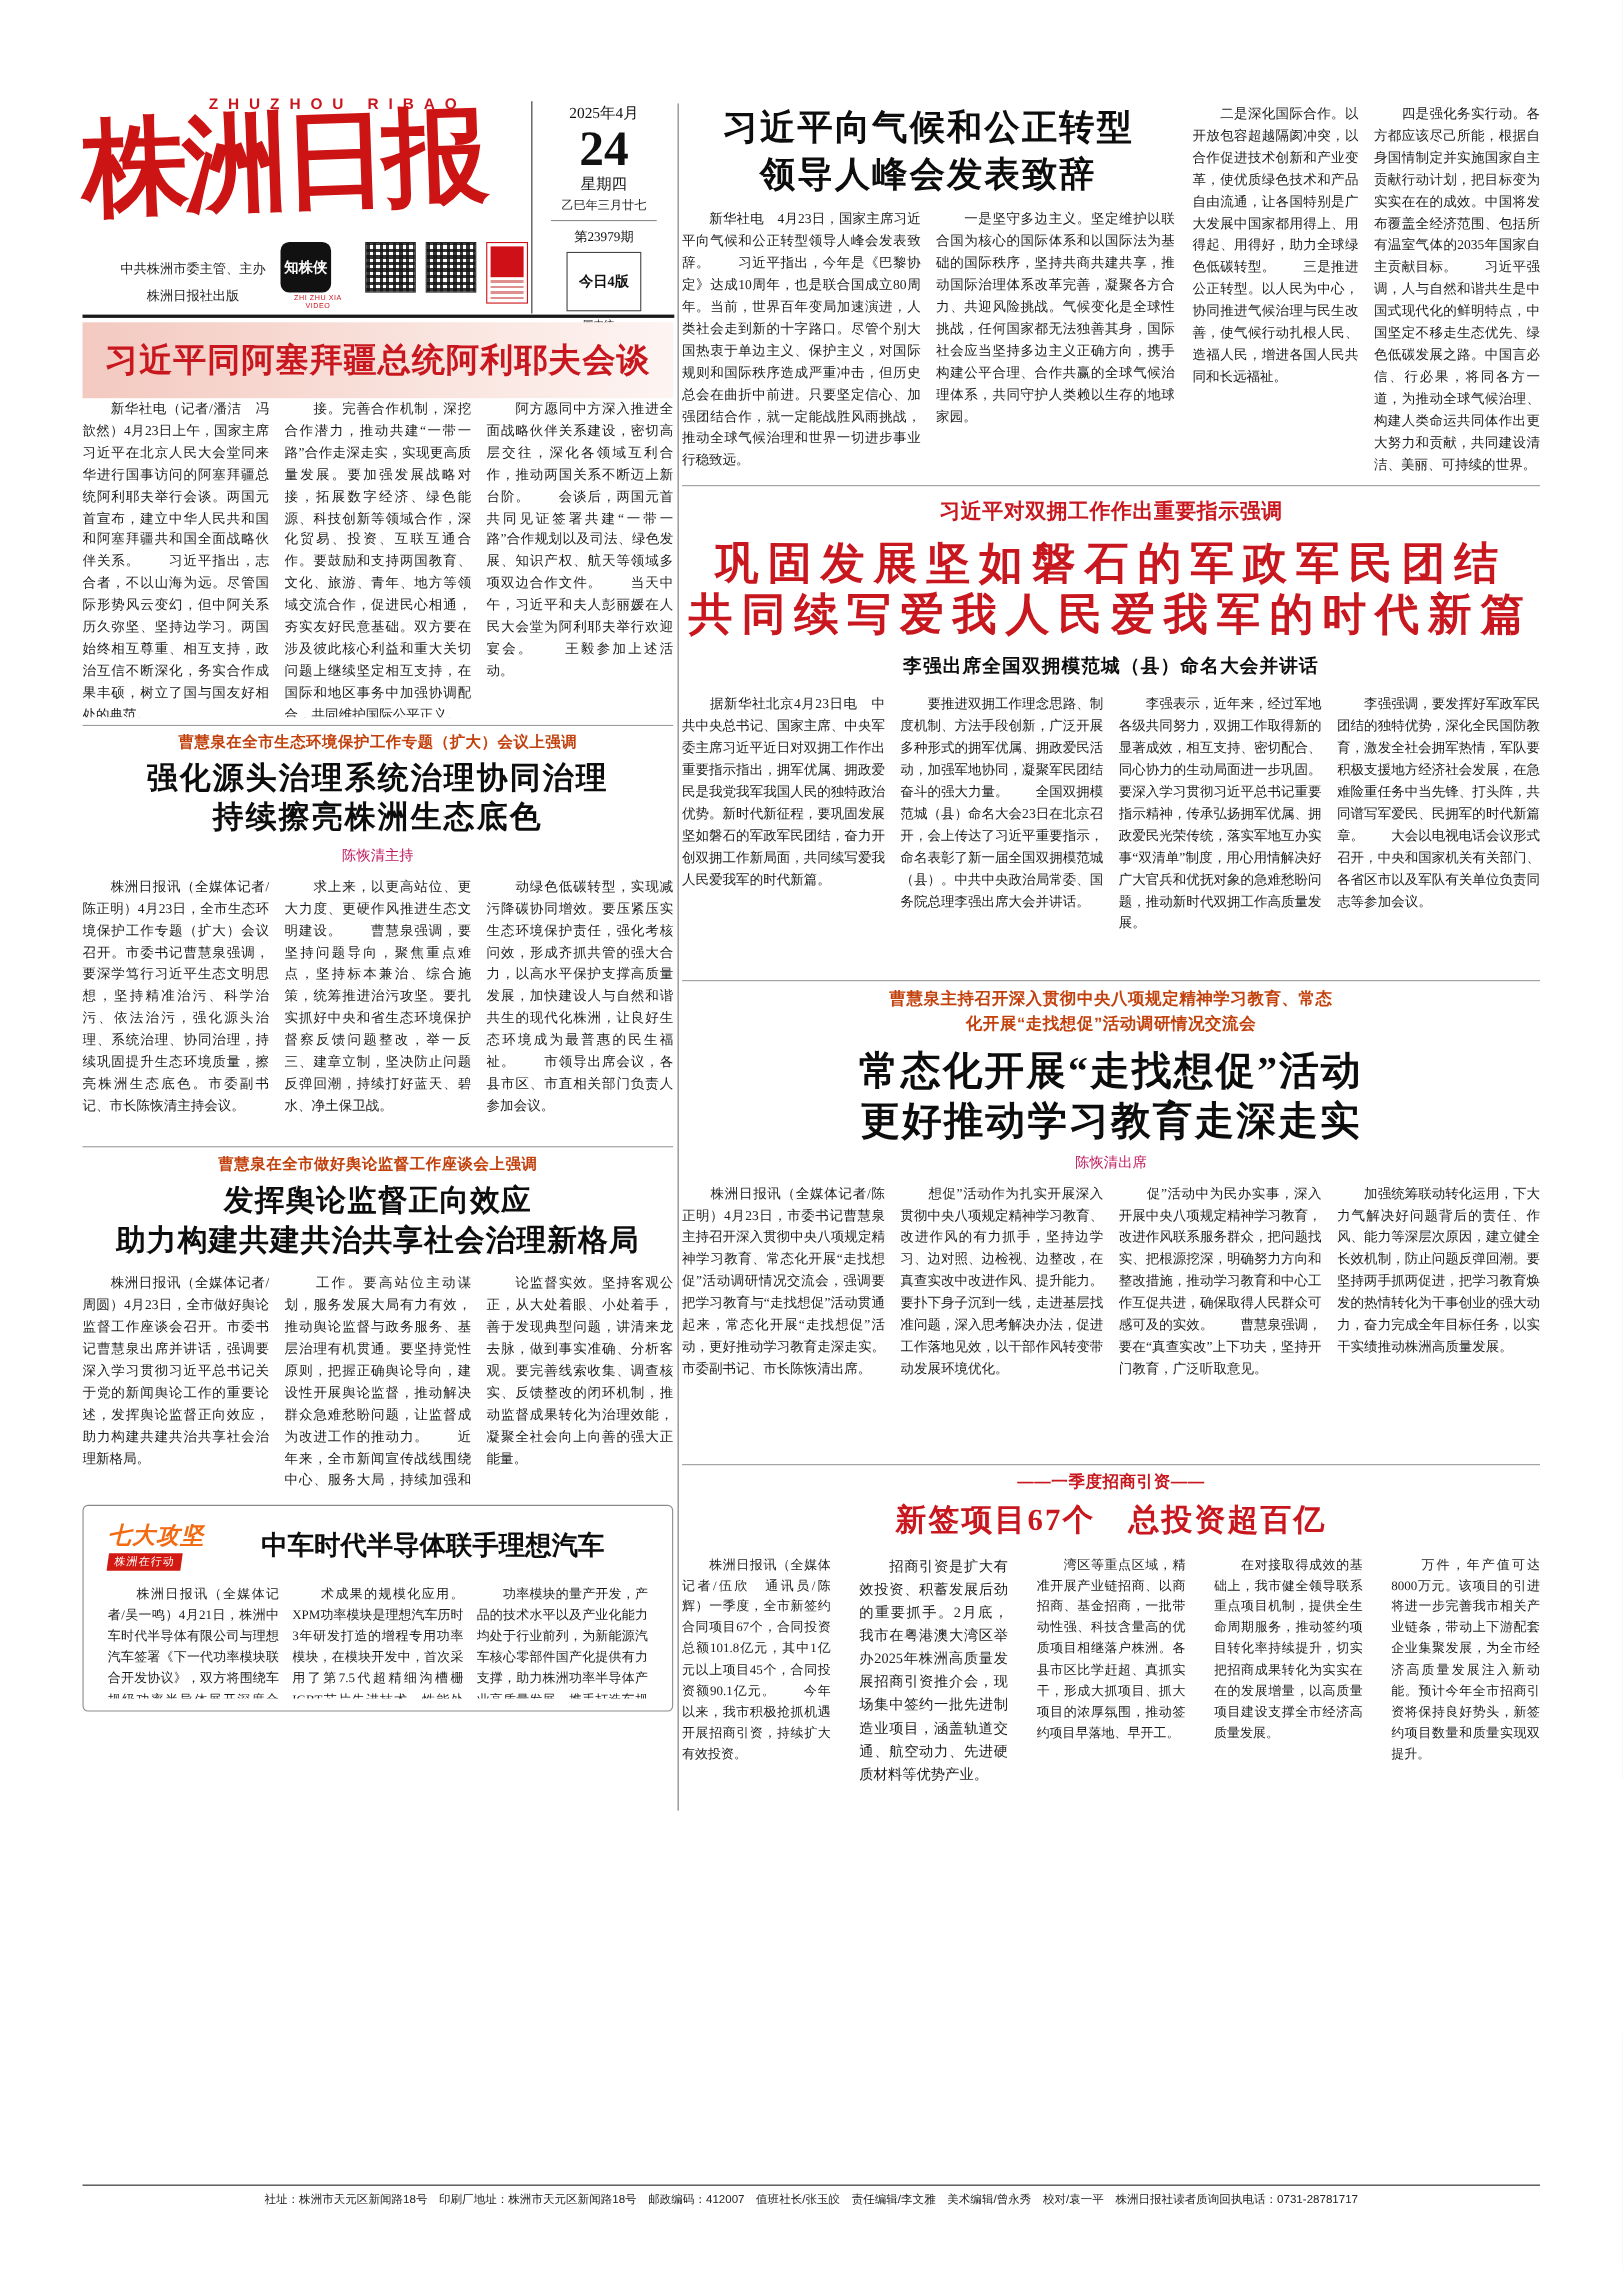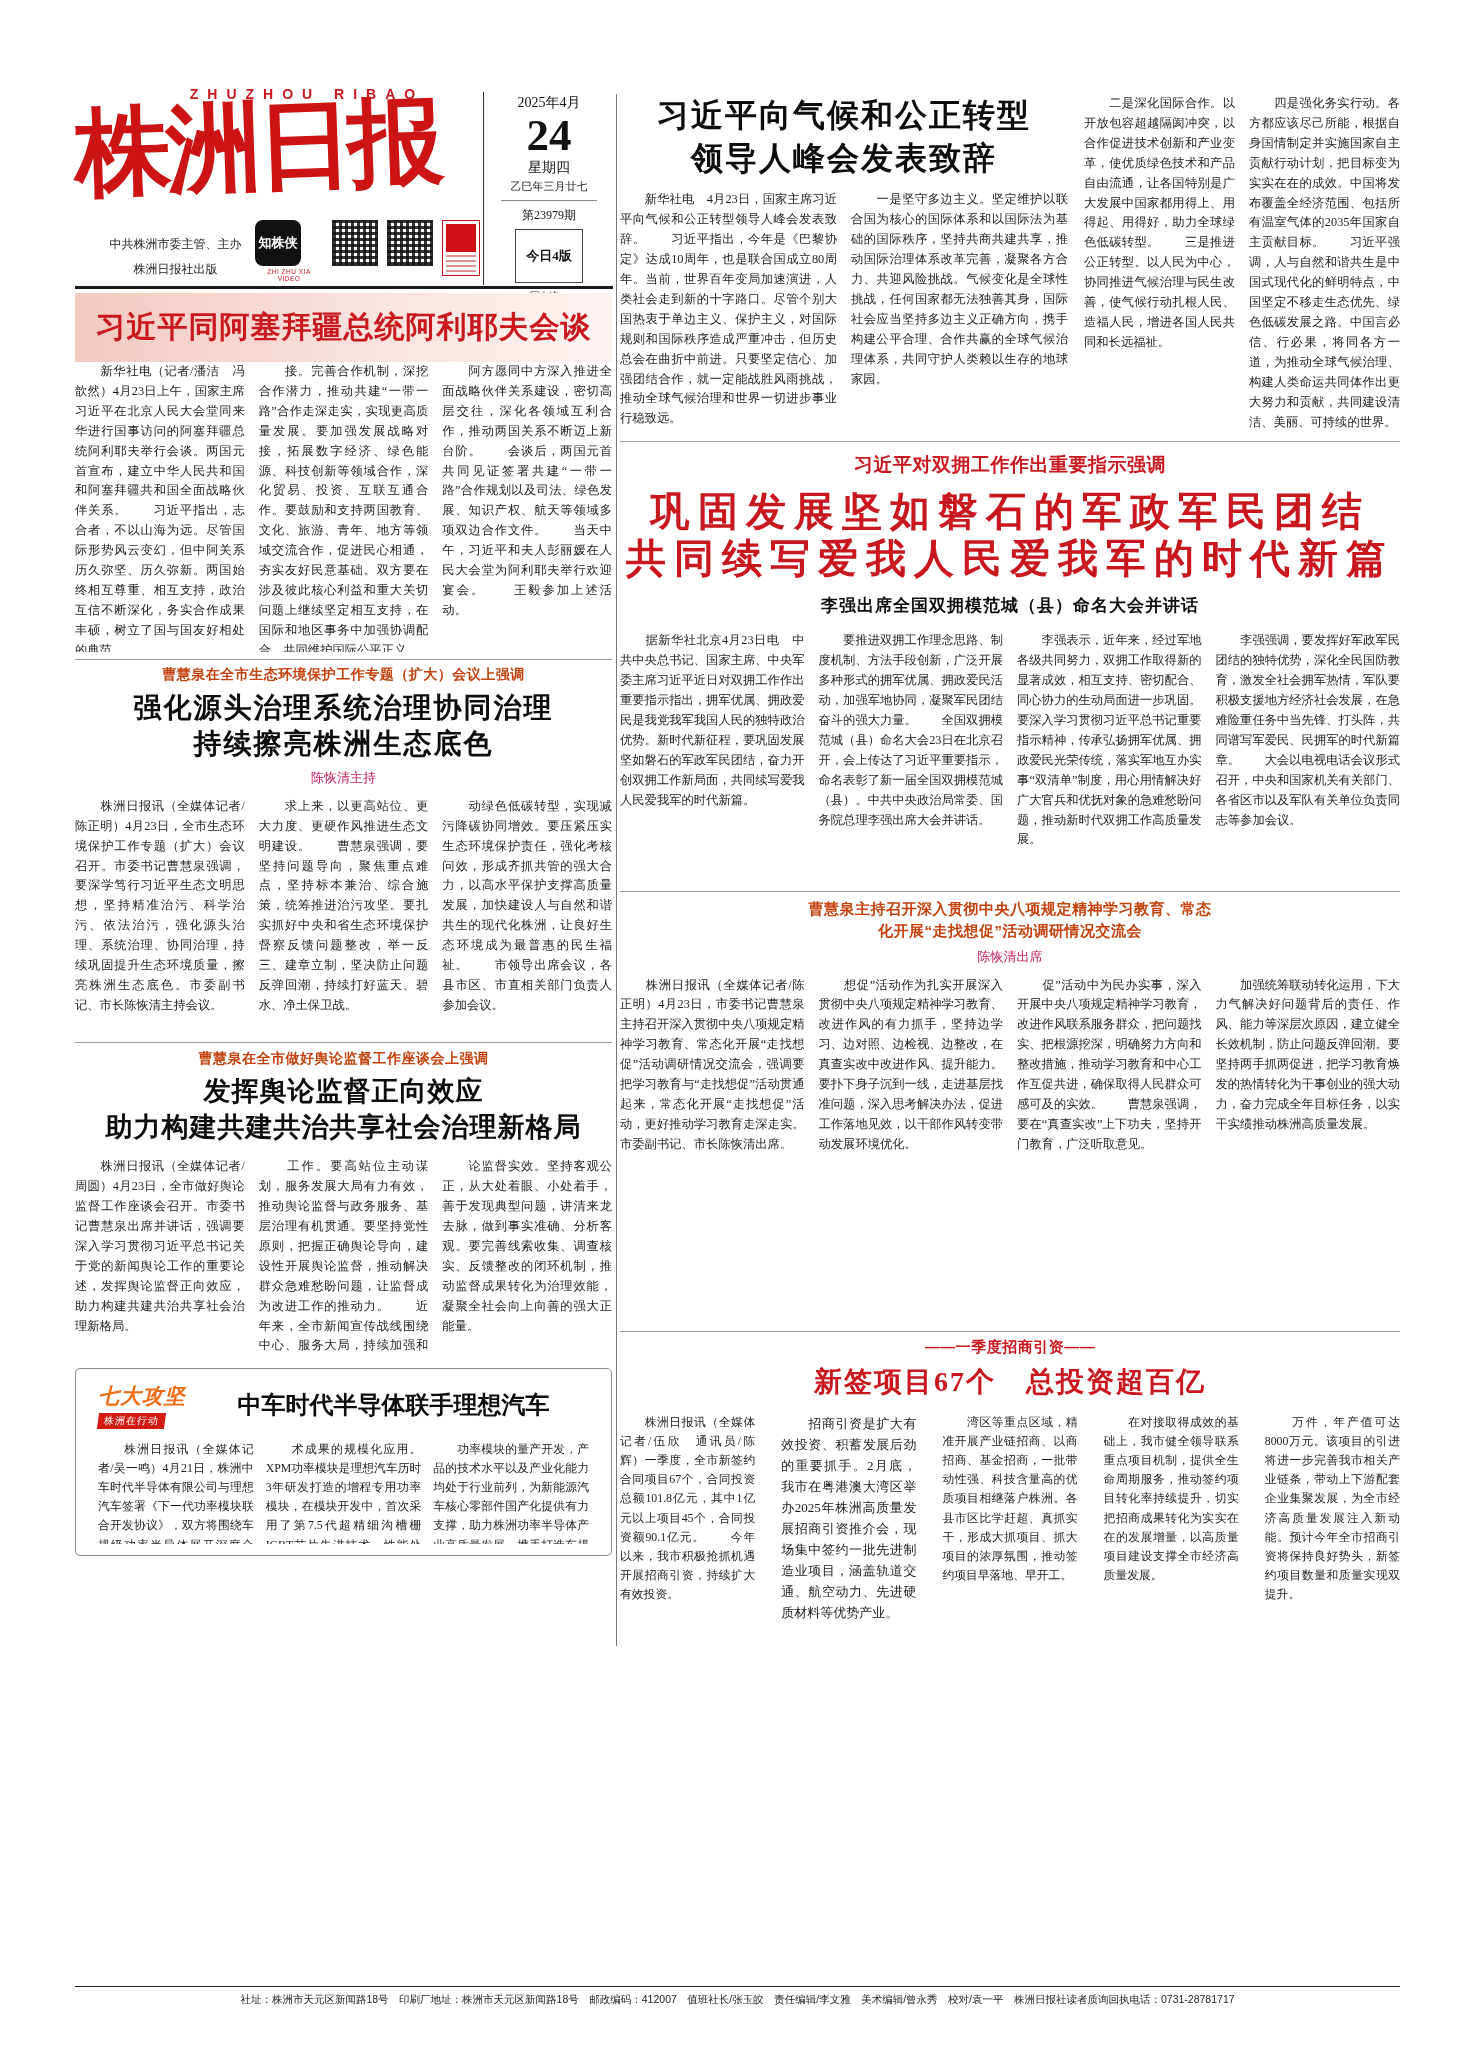--- a/index.html
+++ b/index.html
@@ -120,21 +120,21 @@
         <div class="col bodytext">　　二是深化国际合作。以开放包容超越隔阂冲突，以合作促进技术创新和产业变革，使优质绿色技术和产品自由流通，让各国特别是广大发展中国家都用得上、用得起、用得好，助力全球绿色低碳转型。　　三是推进公正转型。以人民为中心，协同推进气候治理与民生改善，使气候行动扎根人民、造福人民，增进各国人民共同和长远福祉。</div>
         <div class="col bodytext">　　四是强化务实行动。各方都应该尽己所能，根据自身国情制定并实施国家自主贡献行动计划，把目标变为实实在在的成效。中国将发布覆盖全经济范围、包括所有温室气体的2035年国家自主贡献目标。　　习近平强调，人与自然和谐共生是中国式现代化的鲜明特点，中国坚定不移走生态优先、绿色低碳发展之路。中国言必信、行必果，将同各方一道，为推动全球气候治理、构建人类命运共同体作出更大努力和贡献，共同建设清洁、美丽、可持续的世界。</div>
       </div>
     </div>
   </div>
 
   <div class="abs" id="banner">
     <div class="headline">习近平同阿塞拜疆总统阿利耶夫会谈</div>
   </div>
   <div class="abs cols" style="left:75px;top:362px;width:537px;height:290px">
-    <div class="col bodytext">　　新华社电（记者/潘洁　冯歆然）4月23日上午，国家主席习近平在北京人民大会堂同来华进行国事访问的阿塞拜疆总统阿利耶夫举行会谈。两国元首宣布，建立中华人民共和国和阿塞拜疆共和国全面战略伙伴关系。　　习近平指出，志合者，不以山海为远。尽管国际形势风云变幻，但中阿关系历久弥坚、历久弥新。两国始终相互尊重、相互支持，政治互信不断深化，务实合作成果丰硕，树立了国与国友好相处的典范。</div>
+    <div class="col bodytext">　　新华社电（记者/潘洁　冯歆然）4月23日上午，国家主席习近平在北京人民大会堂同来华进行国事访问的阿塞拜疆总统阿利耶夫举行会谈。两国元首宣布，建立中华人民共和国和阿塞拜疆共和国全面战略伙伴关系。　　习近平指出，志合者，不以山海为远。尽管国际形势风云变幻，但中阿关系历久弥坚、坚持边学习。两国始终相互尊重、相互支持，政治互信不断深化，务实合作成果丰硕，树立了国与国友好相处的典范。</div>
     <div class="col bodytext">　　接。完善合作机制，深挖合作潜力，推动共建“一带一路”合作走深走实，实现更高质量发展。要加强发展战略对接，拓展数字经济、绿色能源、科技创新等领域合作，深化贸易、投资、互联互通合作。要鼓励和支持两国教育、文化、旅游、青年、地方等领域交流合作，促进民心相通，夯实友好民意基础。双方要在涉及彼此核心利益和重大关切问题上继续坚定相互支持，在国际和地区事务中加强协调配合，共同维护国际公平正义。</div>
     <div class="col bodytext">　　阿方愿同中方深入推进全面战略伙伴关系建设，密切高层交往，深化各领域互利合作，推动两国关系不断迈上新台阶。　　会谈后，两国元首共同见证签署共建“一带一路”合作规划以及司法、绿色发展、知识产权、航天等领域多项双边合作文件。　　当天中午，习近平和夫人彭丽媛在人民大会堂为阿利耶夫举行欢迎宴会。　　王毅参加上述活动。</div>
   </div>
 
   <div class="abs" style="left:620px;top:452px;width:780px;height:434px">
     <div class="kicker red" style="font-size:19px">习近平对双拥工作作出重要指示强调</div>
     <div class="headline red" style="font-size:40px;line-height:1.18;letter-spacing:8px;margin-top:10px">
       <div>巩固发展坚如磐石的军政军民团结</div>
       <div>共同续写爱我人民爱我军的时代新篇</div>
     </div>
@@ -158,20 +158,24 @@
       <div class="col bodytext">　　株洲日报讯（全媒体记者/陈正明）4月23日，全市生态环境保护工作专题（扩大）会议召开。市委书记曹慧泉强调，要深学笃行习近平生态文明思想，坚持精准治污、科学治污、依法治污，强化源头治理、系统治理、协同治理，持续巩固提升生态环境质量，擦亮株洲生态底色。市委副书记、市长陈恢清主持会议。</div>
       <div class="col bodytext">　　求上来，以更高站位、更大力度、更硬作风推进生态文明建设。　　曹慧泉强调，要坚持问题导向，聚焦重点难点，坚持标本兼治、综合施策，统筹推进治污攻坚。要扎实抓好中央和省生态环境保护督察反馈问题整改，举一反三、建章立制，坚决防止问题反弹回潮，持续打好蓝天、碧水、净土保卫战。</div>
       <div class="col bodytext">　　动绿色低碳转型，实现减污降碳协同增效。要压紧压实生态环境保护责任，强化考核问效，形成齐抓共管的强大合力，以高水平保护支撑高质量发展，加快建设人与自然和谐共生的现代化株洲，让良好生态环境成为最普惠的民生福祉。　　市领导出席会议，各县市区、市直相关部门负责人参加会议。</div>
     </div>
   </div>
 
   <div class="abs" style="left:620px;top:898px;width:780px">
     <div class="kicker" style="font-size:15px;line-height:1.45">
       <div>曹慧泉主持召开深入贯彻中央八项规定精神学习教育、常态</div>
       <div>化开展“走找想促”活动调研情况交流会</div>
+    </div>
+    <div class="headline" style="font-size:36px;line-height:1.28;letter-spacing:2px;margin-top:8px">
+      <div>常态化开展“走找想促”活动</div>
+      <div>更好推动学习教育走深走实</div>
     </div>
     <div class="byline" style="margin-top:6px">陈恢清出席</div>
     <div class="cols" style="height:238px;margin-top:10px">
       <div class="col bodytext">　　株洲日报讯（全媒体记者/陈正明）4月23日，市委书记曹慧泉主持召开深入贯彻中央八项规定精神学习教育、常态化开展“走找想促”活动调研情况交流会，强调要把学习教育与“走找想促”活动贯通起来，常态化开展“走找想促”活动，更好推动学习教育走深走实。市委副书记、市长陈恢清出席。</div>
       <div class="col bodytext">　　想促”活动作为扎实开展深入贯彻中央八项规定精神学习教育、改进作风的有力抓手，坚持边学习、边对照、边检视、边整改，在真查实改中改进作风、提升能力。要扑下身子沉到一线，走进基层找准问题，深入思考解决办法，促进工作落地见效，以干部作风转变带动发展环境优化。</div>
       <div class="col bodytext">　　促”活动中为民办实事，深入开展中央八项规定精神学习教育，改进作风联系服务群众，把问题找实、把根源挖深，明确努力方向和整改措施，推动学习教育和中心工作互促共进，确保取得人民群众可感可及的实效。　　曹慧泉强调，要在“真查实改”上下功夫，坚持开门教育，广泛听取意见。</div>
       <div class="col bodytext">　　加强统筹联动转化运用，下大力气解决好问题背后的责任、作风、能力等深层次原因，建立健全长效机制，防止问题反弹回潮。要坚持两手抓两促进，把学习教育焕发的热情转化为干事创业的强大动力，奋力完成全年目标任务，以实干实绩推动株洲高质量发展。</div>
     </div>
   </div>
 

